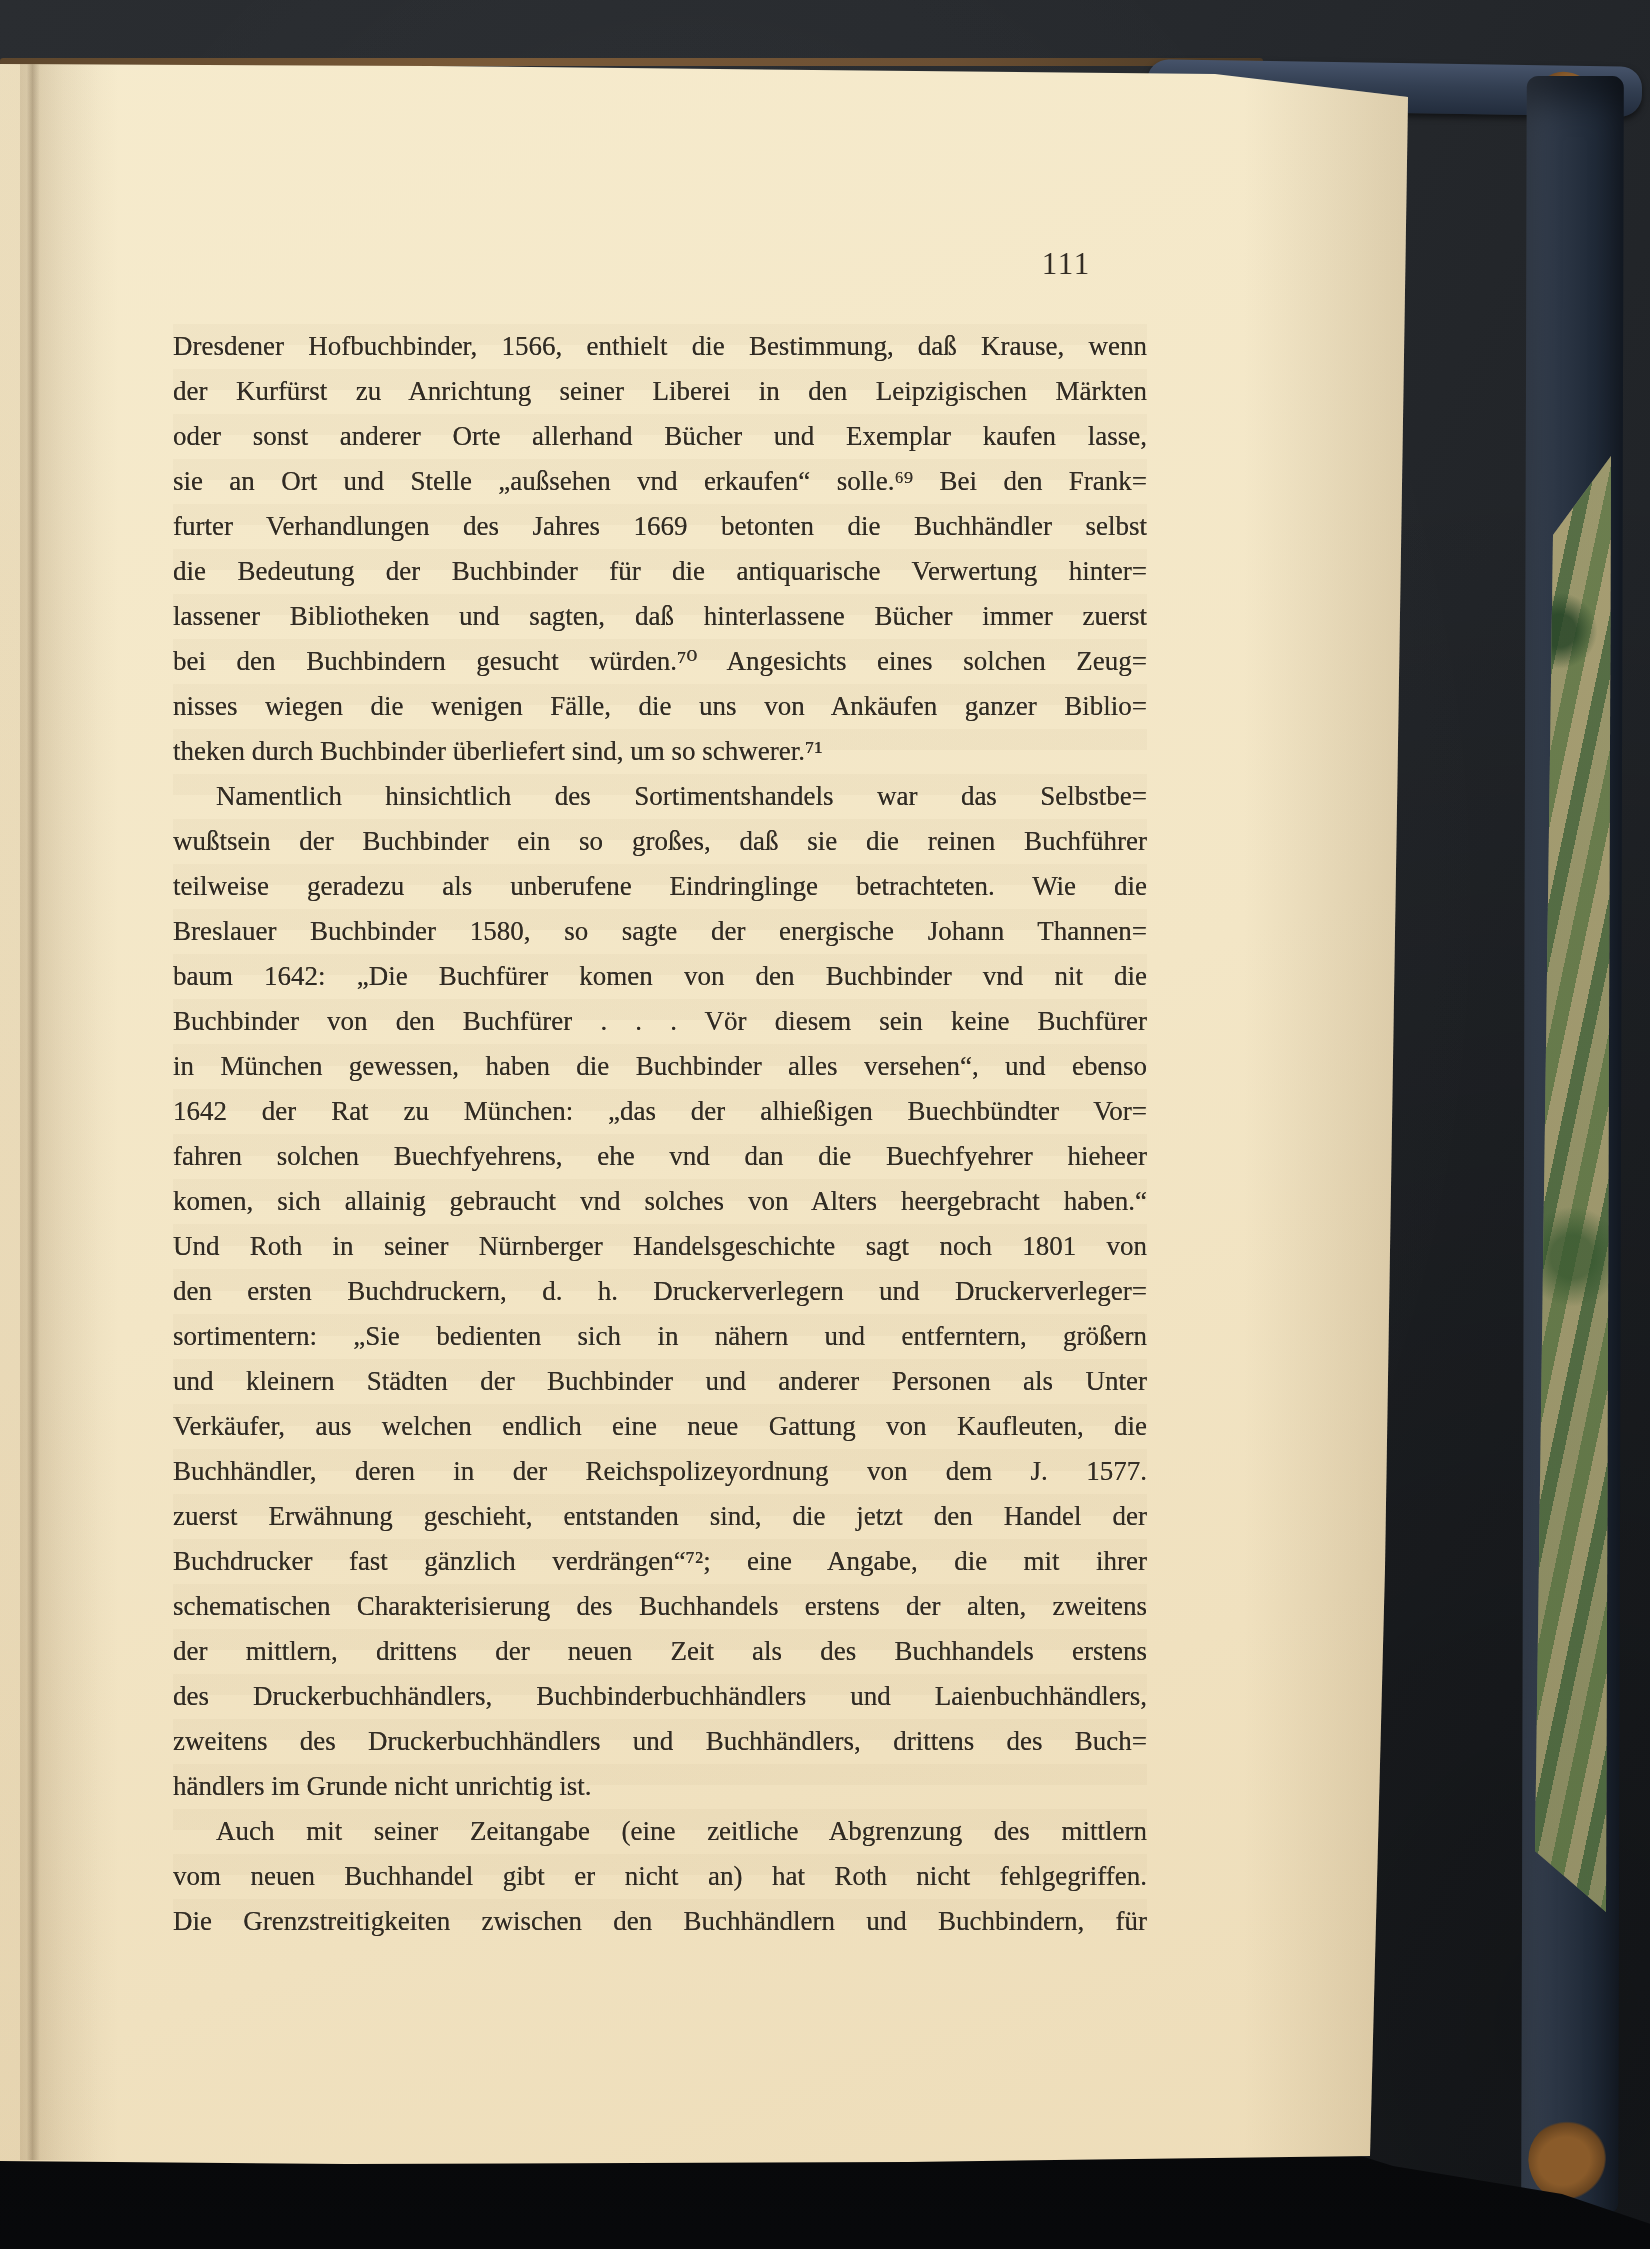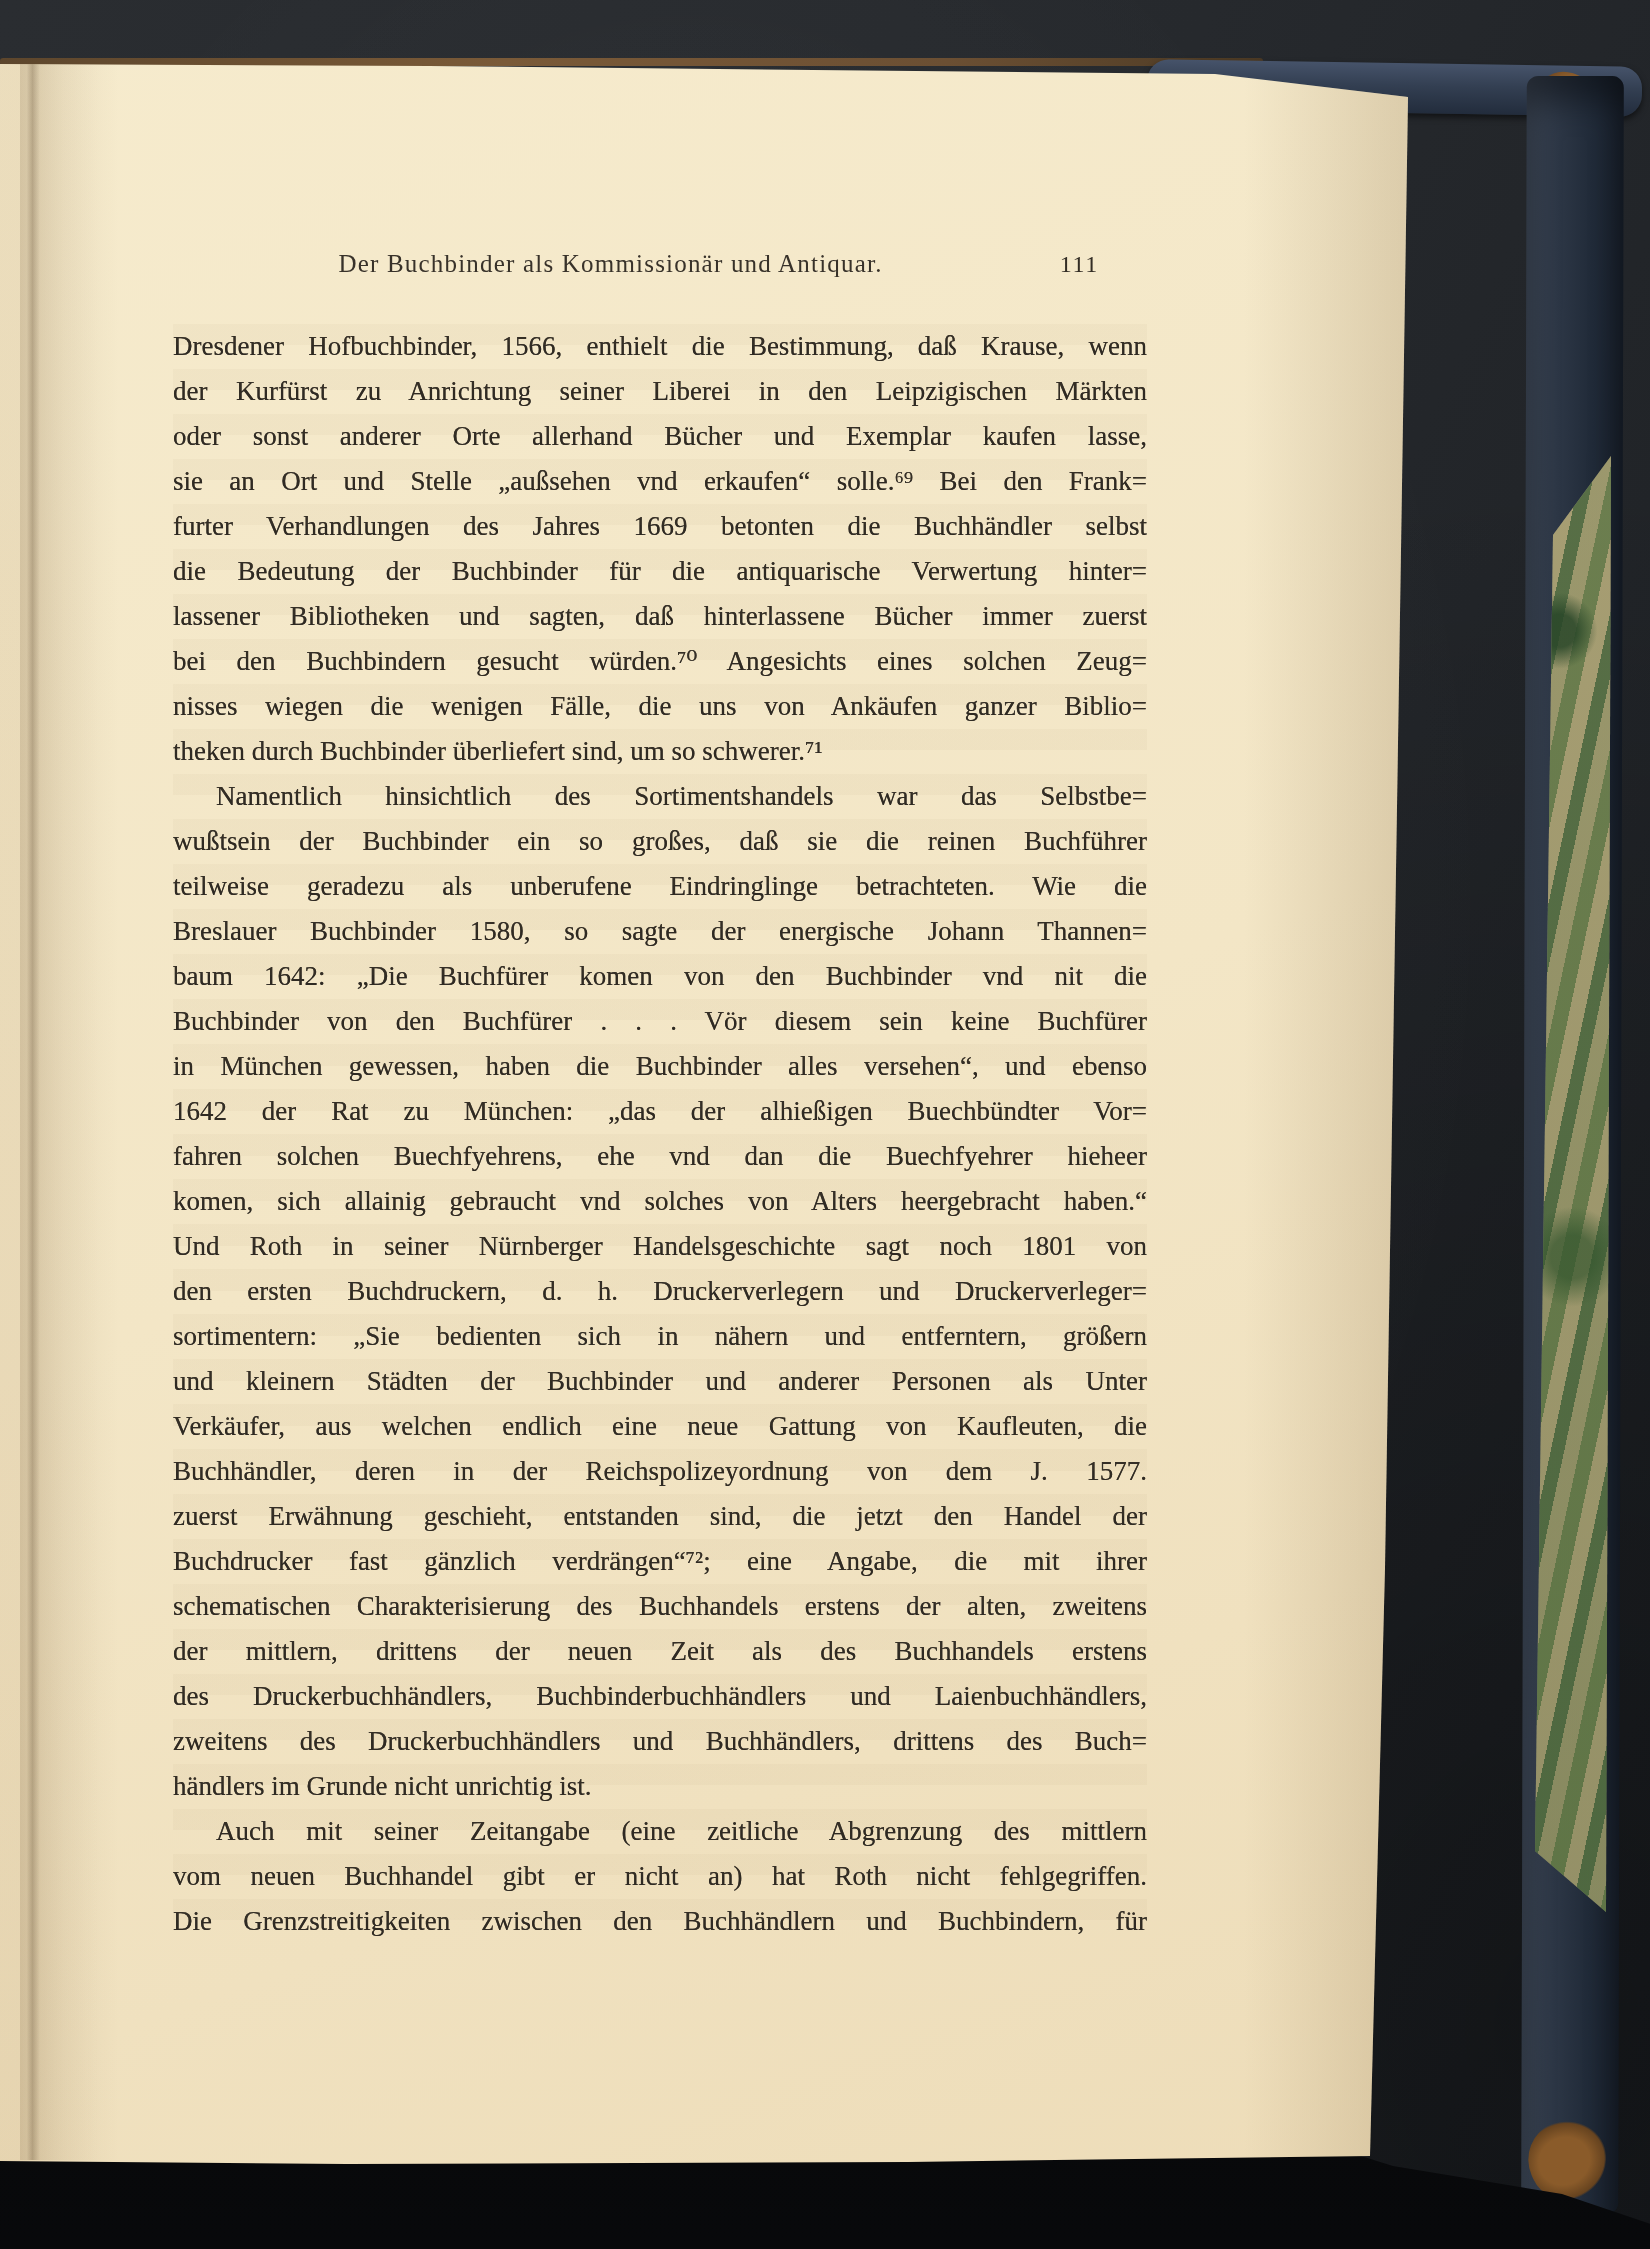--- a/index.html
+++ b/index.html
@@ -74,21 +74,21 @@
   
   .gutter{position:absolute;left:20px;top:64px;width:99px;height:2096px;
     background:
       linear-gradient(90deg, rgba(0,0,0,0) 6.6px, rgba(92,72,46,0.28) 12.4px, rgba(0,0,0,0) 20px),
       linear-gradient(90deg, rgba(120,95,60,0.20) 0%, rgba(120,95,60,0.08) 45%, rgba(0,0,0,0) 100%);}
 
   
   .header{position:absolute;left:173px;top:244px;width:974px;height:40px;color:#38322a;}
   .header-title{position:absolute;left:0;right:99px;text-align:center;
     font-size:25px;letter-spacing:1.2px;line-height:40px;white-space:nowrap;}
-  .page-number{position:absolute;right:48px;top:0;font-size:24px;line-height:40px;
+  .page-number{position:absolute;right:56px;top:0;font-size:31px;line-height:40px;
     letter-spacing:1.7px;color:#332d25;}
 
   
   .text-block{position:absolute;left:173px;top:324px;width:974px;color:#2f2a23;
     font-size:27px;text-shadow:0 0 0.5px rgba(47,42,35,0.75);}
   .text-block::before{content:"";position:absolute;inset:0;pointer-events:none;
     background:repeating-linear-gradient(180deg, rgba(150,125,85,0.05) 0 21.5px, rgba(0,0,0,0) 21.5px 45px);}
   .line{height:45px;line-height:45px;overflow:hidden;white-space:normal;
     text-align:justify;text-align-last:justify;}
   .line.end{text-align-last:left;}
@@ -103,21 +103,20 @@
   <div class="cover-top-roll"></div>
   <div class="cover-right"></div>
   <div class="marble"></div>
   <div class="fore-edge"></div>
   <div class="bottom-shadow"></div>
 
   <div class="page">
     <div class="gutter"></div>
 
     <div class="header">
-      <span class="header-title">Der Buchbinder als Kommissionär und Antiquar.</span>
       <span class="page-number">111</span>
     </div>
 
     <div class="text-block">
       <div class="line">Dresdener Hofbuchbinder, 1566, enthielt die Bestimmung, daß Krause, wenn</div>
       <div class="line">der Kurfürst zu Anrichtung seiner Liberei in den Leipzigischen Märkten</div>
       <div class="line">oder sonst anderer Orte allerhand Bücher und Exemplar kaufen lasse,</div>
       <div class="line">sie an Ort und Stelle „außsehen vnd erkaufen“ solle.⁶⁹  Bei den Frank=</div>
       <div class="line">furter Verhandlungen des Jahres 1669 betonten die Buchhändler selbst</div>
       <div class="line">die Bedeutung der Buchbinder für die antiquarische Verwertung hinter=</div>

